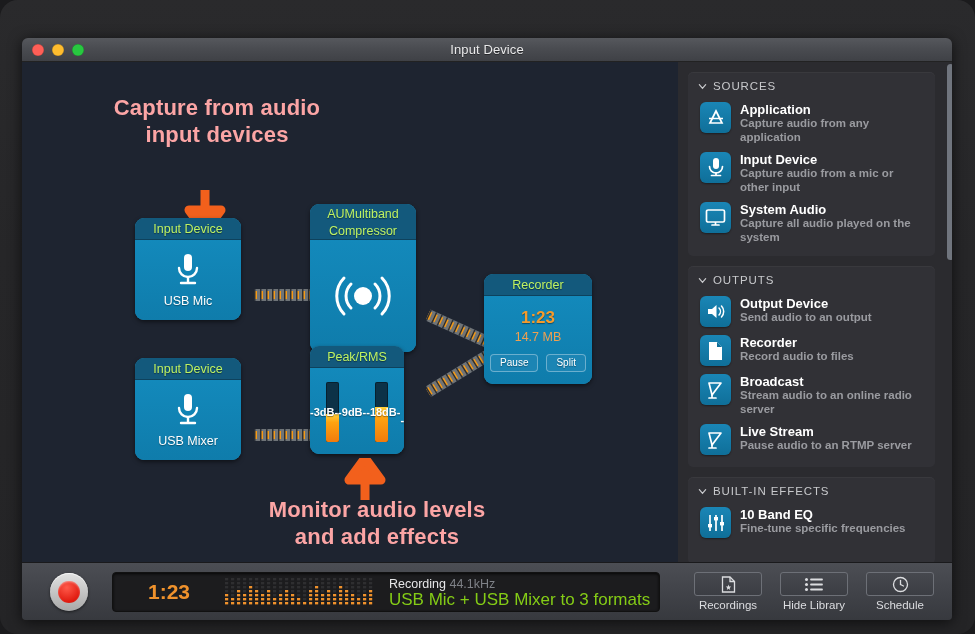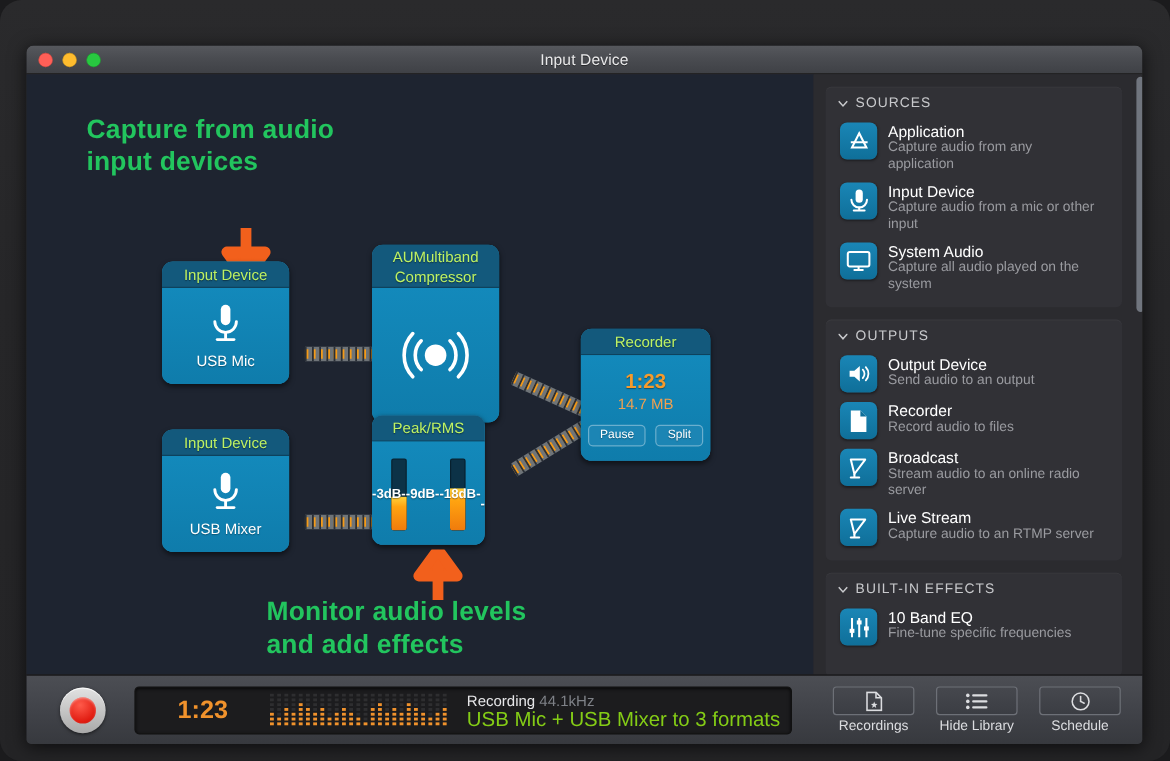--- a/index.html
+++ b/index.html
@@ -60,25 +60,25 @@
   #canvas {
     position: relative;
     width: 656px; height: 100%;
     background: #1e2430;
     overflow: hidden;
   }
 
   
   .anno {
     position: absolute;
-    color: #22c55e;
+    color: #fca5a5;
     font-weight: bold;
     font-size: 22px;
     line-height: 27px;
-    text-align: left;
+    text-align: center;
     letter-spacing: .2px;
   }
   #anno-top { left: 50px; top: 32px; width: 290px; }
   #anno-bottom { left: 200px; top: 434px; width: 310px; }
   .arrow-svg { position: absolute; }
 
   
   .node {
     position: absolute;
     border-radius: 9px;
@@ -161,20 +161,21 @@
   }
   .grp-head {
     display: flex; align-items: center; gap: 6px;
     padding: 2px 0 6px 10px;
     color: #c8c9cc; font-size: 11.5px; letter-spacing: .9px;
   }
   .chev { width: 9px; height: 9px; flex: none; }
   .lib-item {
     display: flex; align-items: flex-start; gap: 9px;
     padding: 4px 8px 4px 12px;
+    font-weight: bold;
   }
   .lib-icon {
     width: 31px; height: 31px; flex: none;
     border-radius: 6px;
     background: linear-gradient(180deg,#1a86b6 0%,#0f6f99 100%);
     display: flex; align-items: center; justify-content: center;
     box-shadow: 0 1px 2px rgba(0,0,0,.4);
   }
   .lib-text { padding-top: 0px; }
   .lib-title { color: #fff; font-size: 13px; line-height: 15px; }
@@ -474,21 +475,21 @@
           <div class="lib-item">
             <div class="lib-icon">
               <svg width="20" height="20" viewBox="0 0 20 20">
                 <path d="M3 3 L15 3 L6 15 Z" stroke="#fff" stroke-width="1.7" fill="none" stroke-linejoin="round"></path>
                 <line x1="6" y1="15" x2="6" y2="18" stroke="#fff" stroke-width="1.7"></line>
                 <line x1="3" y1="18" x2="10" y2="18" stroke="#fff" stroke-width="1.7" stroke-linecap="round"></line>
               </svg>
             </div>
             <div class="lib-text">
               <div class="lib-title">Live Stream</div>
-              <div class="lib-desc">Capture audio to an RTMP server</div>
+              <div class="lib-desc">Pause audio to an RTMP server</div>
             </div>
           </div>
         </div>
 
         <div class="lib-group" style="padding-bottom:22px;">
           <div class="grp-head">
             <svg class="chev" viewBox="0 0 10 10">
               <path d="M1.5 3 L5 7 L8.5 3" stroke="#c8c9cc" stroke-width="1.4" fill="none" stroke-linecap="round"></path>
             </svg>
             <span>BUILT-IN EFFECTS</span>

